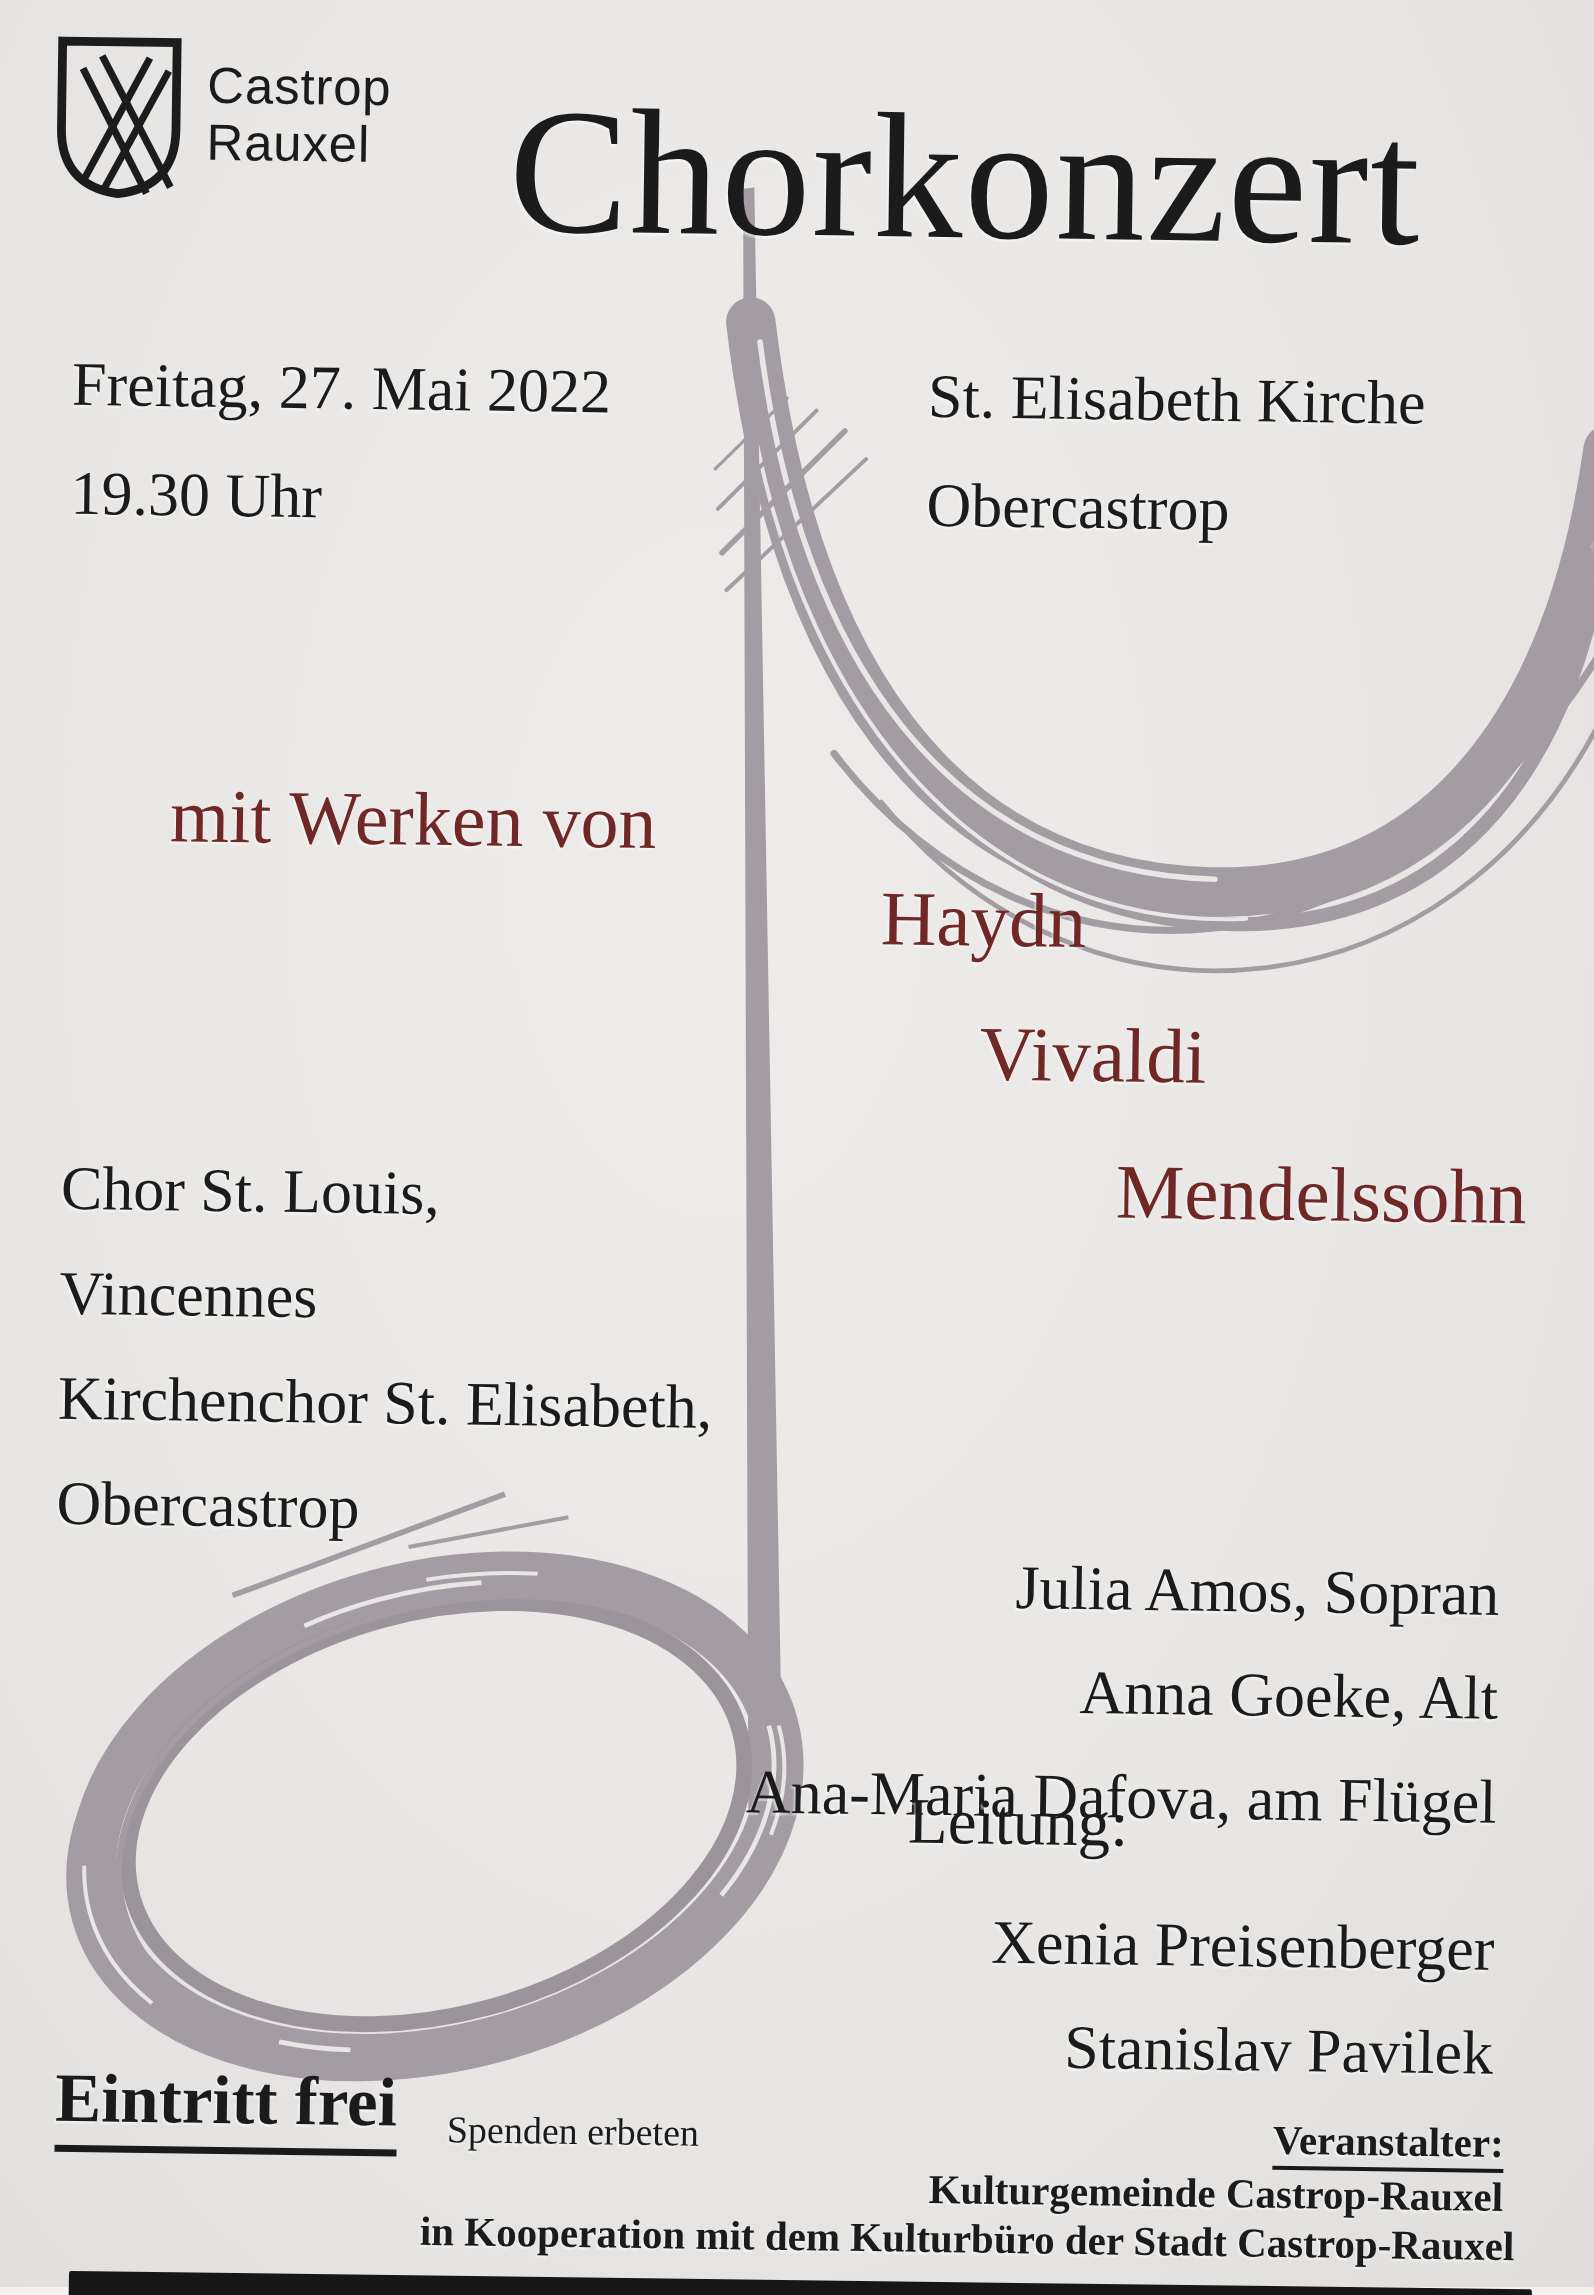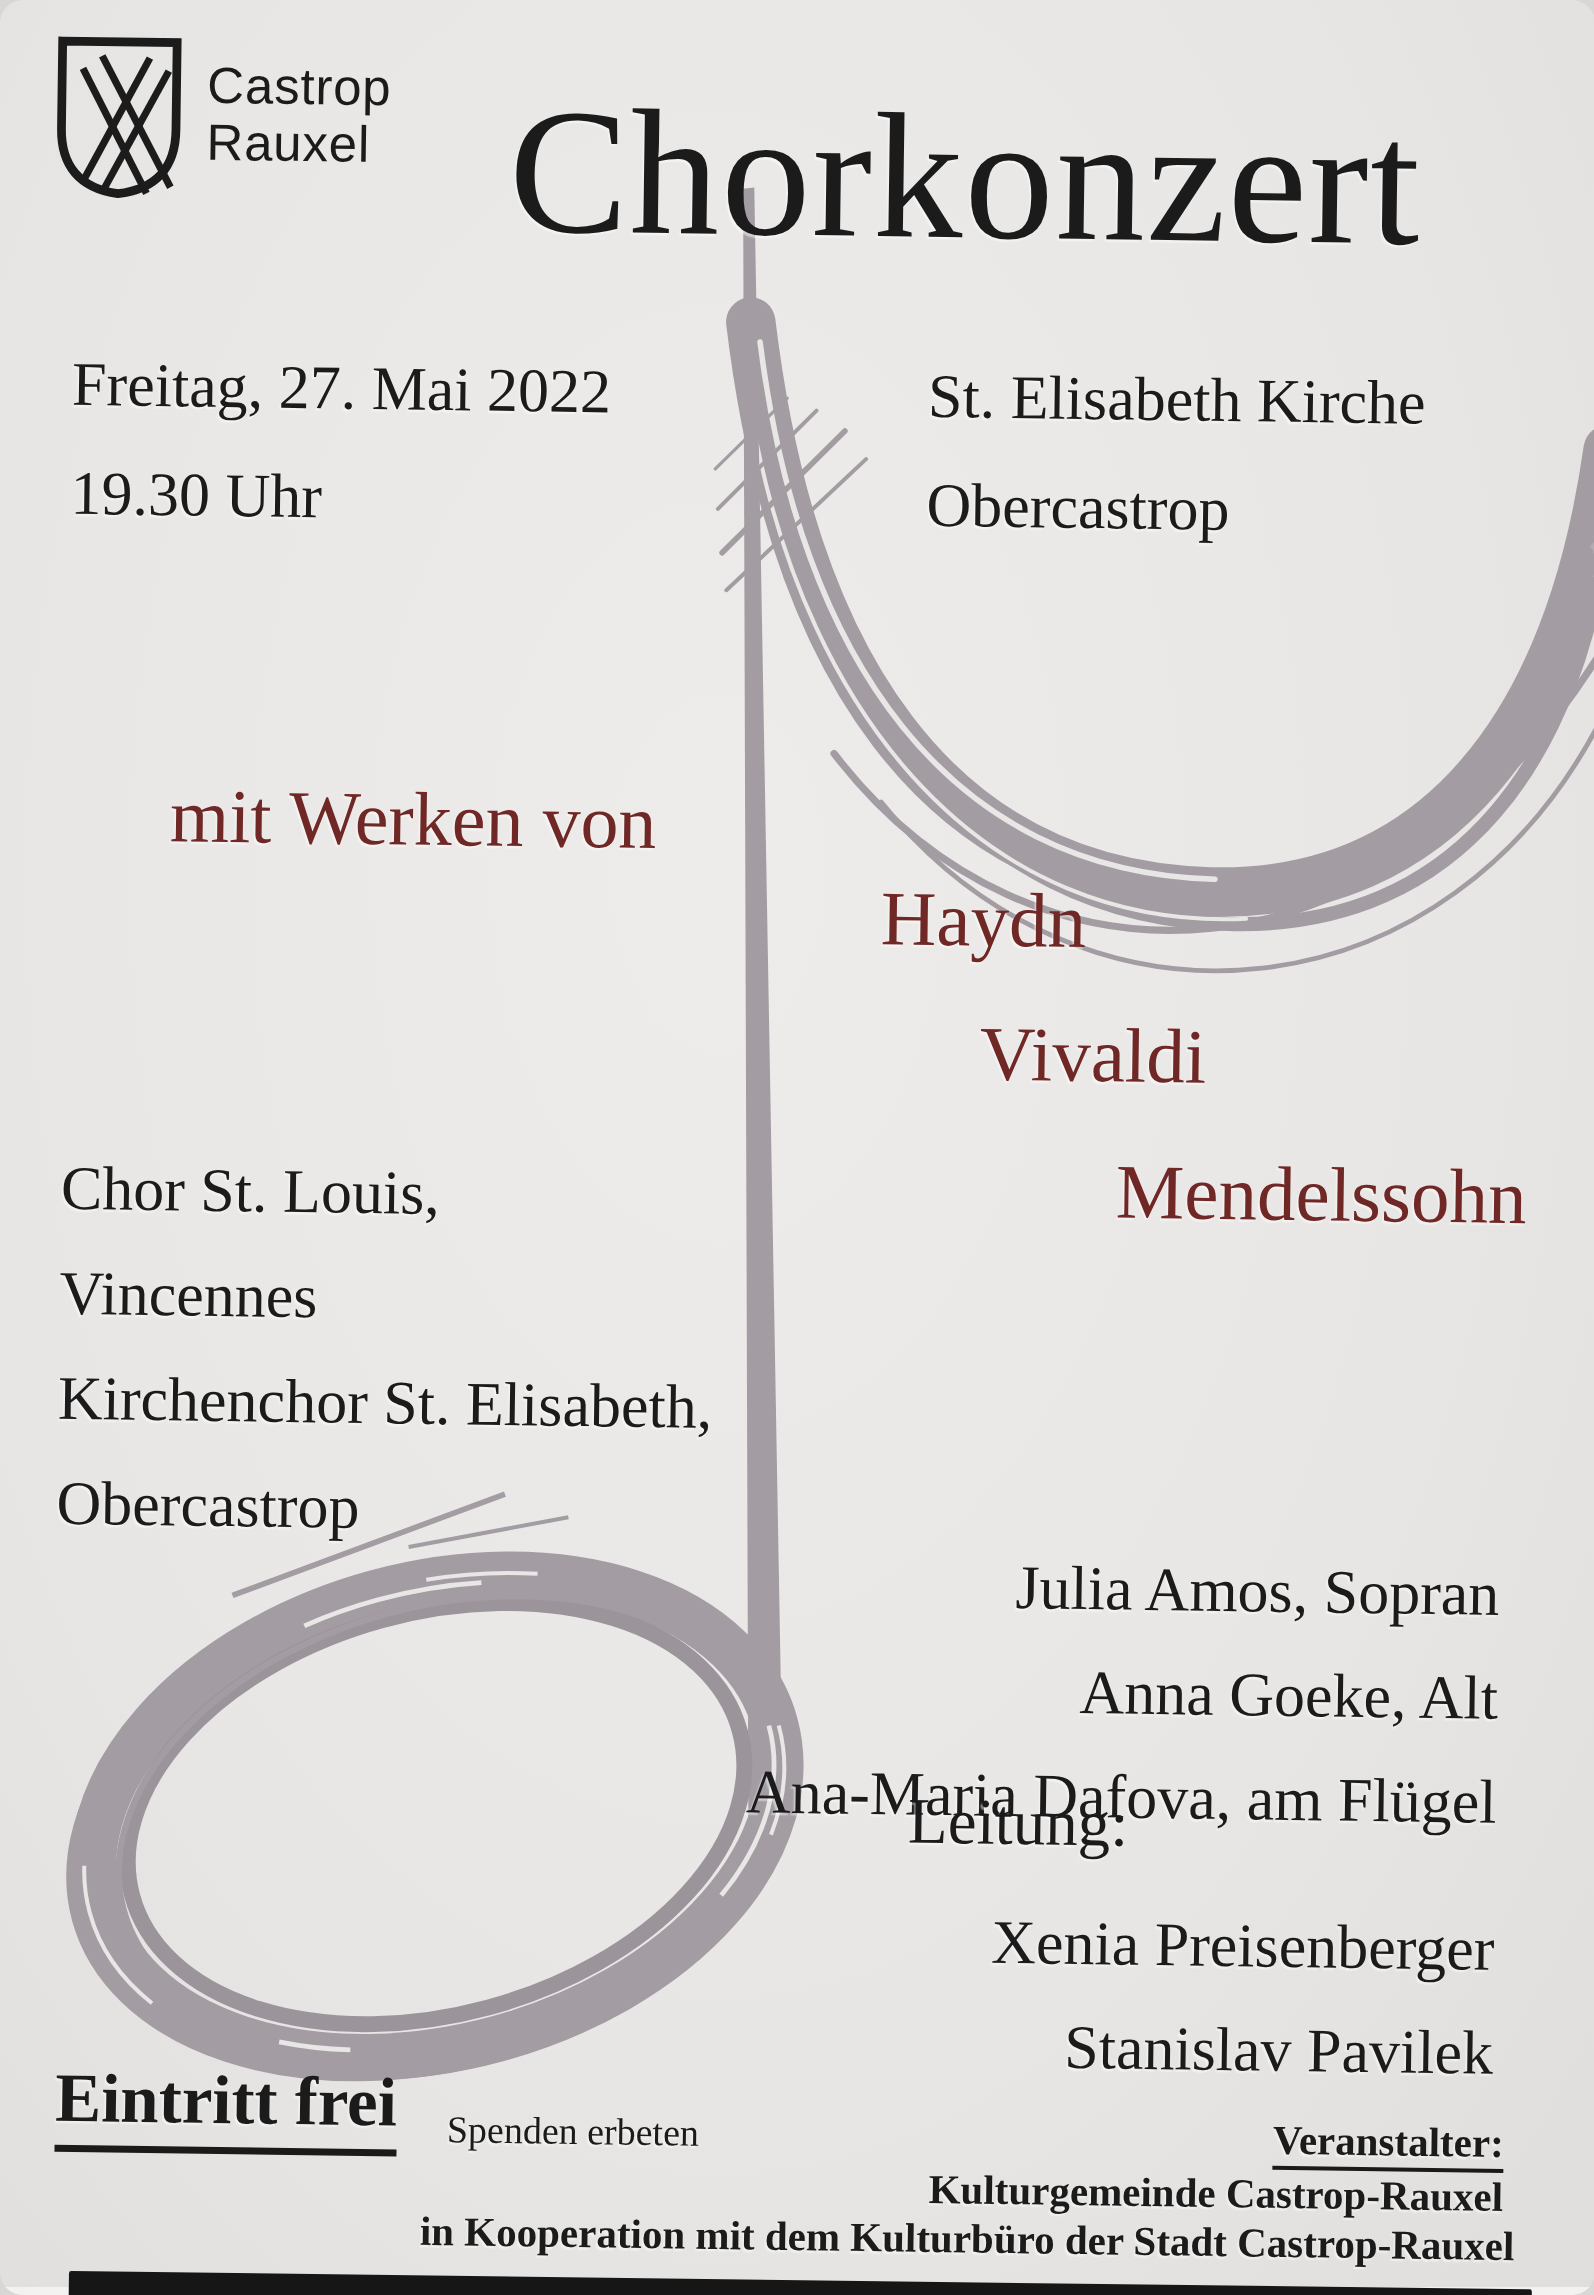--- a/index.html
+++ b/index.html
@@ -1,18 +1,18 @@
 <!DOCTYPE html>
 <html style="font-size:12.8px"><head>
 <meta charset="utf-8">
 <style>
   html,body{margin:0;padding:0;background:#d8d7d5;}
   .stage{position:relative;width:1595px;height:2295px;overflow:hidden;
          background:radial-gradient(ellipse at 45% 38%, #edecea 0%, #e8e7e5 55%, #dfdedc 100%);
-         font-family:"Liberation Serif", serif;border-radius:23px;}
+         font-family:"Liberation Serif", serif;}
   .tilt{position:absolute;left:0;top:0;width:100%;height:100%;
         transform:rotate(0.8deg);transform-origin:797px 1116px;}
   .t{position:absolute;color:#1b1b1b;white-space:nowrap;line-height:1.1;
      font-family:"Liberation Serif", serif;
      text-shadow:-1.6px 2.4px 1.6px rgba(255,255,255,0.5);}
   .red{color:#702826;}
   .ra{text-align:right;}
   .sans{font-family:"Liberation Sans", sans-serif;}
   .title{font-size:179px;letter-spacing:1.6px;font-weight:400;}
   .body78{font-size:62px;}

